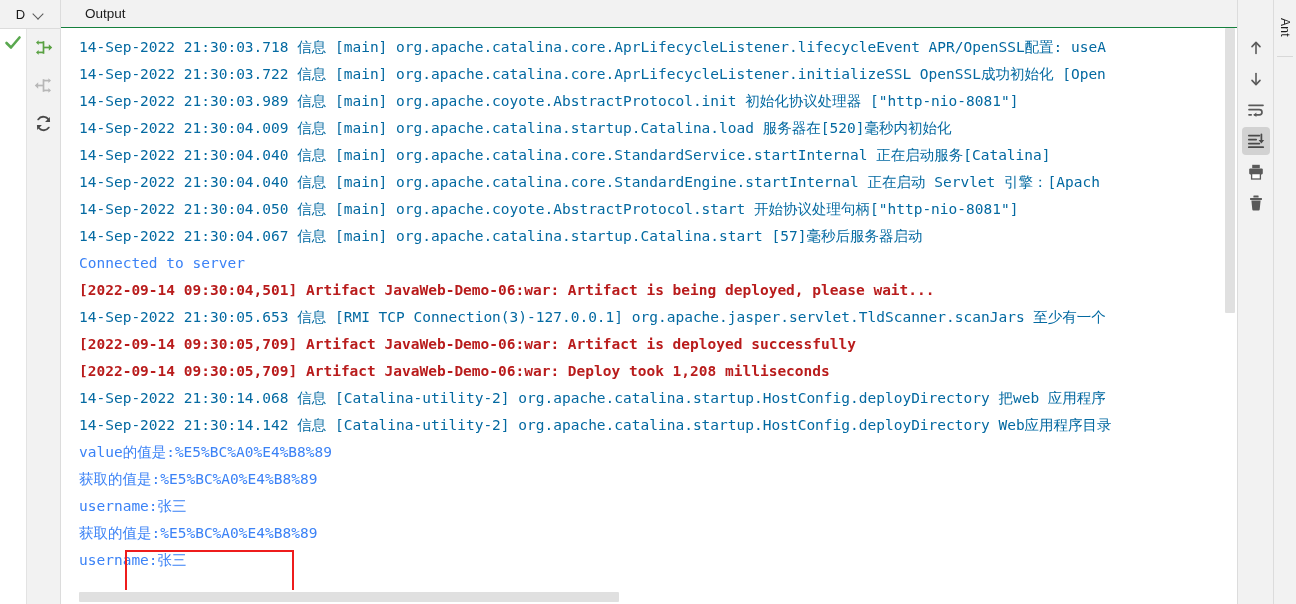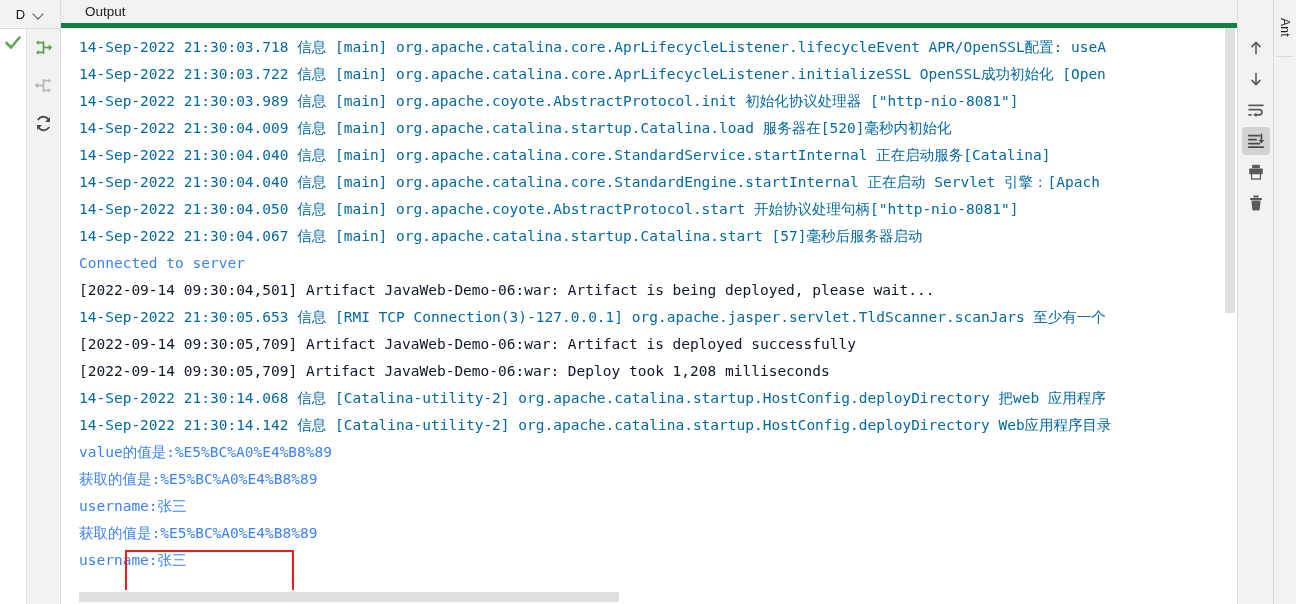--- a/index.html
+++ b/index.html
@@ -108,21 +108,21 @@
     flex-direction: column;
     background: #ffffff;
     position: relative;
     min-width: 0;
     border-left: 1px solid #dcdcdc;
   }
   .tabstrip {
     height: 28px;
     flex: 0 0 28px;
     background: #f2f2f2;
-    border-bottom: 5px solid #15803d;
+    border-bottom: 1px solid #15803d;
     display: flex;
     align-items: center;
     padding-left: 18px;
     box-sizing: border-box;
   }
   .tab {
     font-size: 13.5px;
     color: #1b1b1b;
     padding: 0 6px;
     line-height: 27px;
@@ -140,21 +140,21 @@
     padding: 6px 0 0 18px;
     box-sizing: border-box;
     overflow: hidden;
     font-family: "DejaVu Sans Mono", "Liberation Mono", monospace;
     font-size: 14.5px;
     line-height: 27px;
     white-space: pre;
   }
   .ln { white-space: pre; }
   .ln.info   { color: #0369a1; }
-  .ln.art    { color: #0f172a; }
+  .ln.art    { color: #b91c1c; font-weight: bold; }
   .ln.plain  { color: #3b82f6; }
 
   
   .redbox {
     position: absolute;
     left: 64px;
     top: 522px;
     width: 169px;
     height: 48px;
     border: 2.5px solid #ee1c1c;

